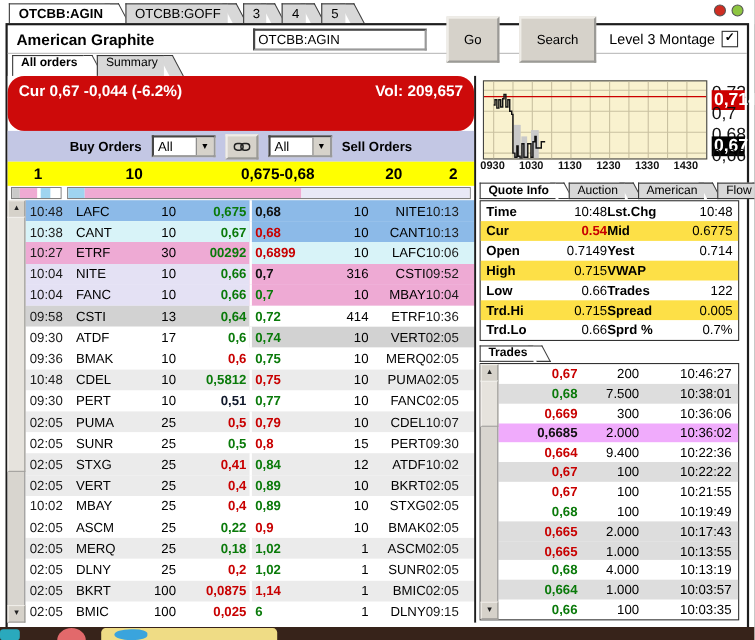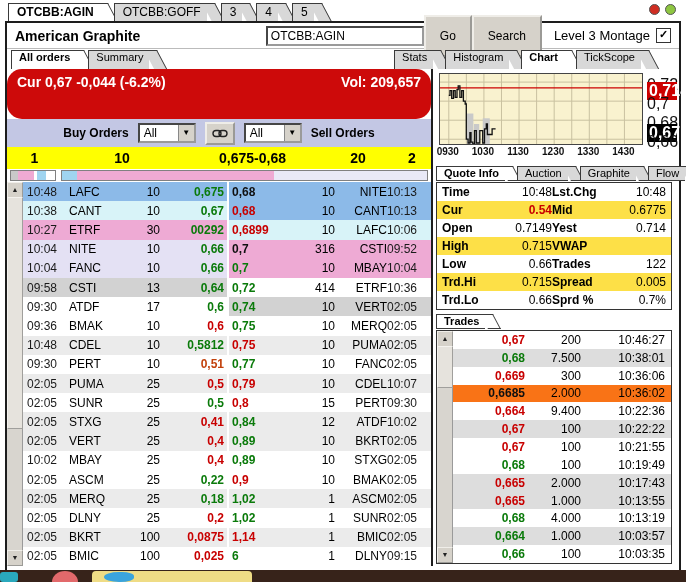--- a/index.html
+++ b/index.html
@@ -11,21 +11,21 @@
   .ftab::after{content:"";position:absolute;top:-1px;right:-8px;width:12px;height:100%;background:inherit;border-top:1px solid #3a3a3a;border-right:1px solid #3a3a3a;border-bottom:1px solid #3a3a3a;transform:skewX(28deg);transform-origin:0 0;z-index:-1;}
   .ftab.sel{background:#ffffff;font-weight:bold;}
   .ftab.sm{font-size:11px;padding:0 6px 1px 7px;margin-right:12px;}
   .dots{position:absolute;right:10px;top:4px;display:flex;gap:5px;}
   .dot{width:9px;height:9px;border-radius:50%;border:1px solid #555;}
   
   .main{position:absolute;left:5px;top:21px;width:672px;height:547px;border:2px solid #1d1d1d;background:#fff;}
   .header-row{position:absolute;left:0;top:0;width:100%;height:26px;display:flex;align-items:center;padding:0 8px;box-sizing:border-box;border-bottom:1px solid #bbb;}
   .title{font-weight:bold;font-size:14px;}
   .sym-input{width:148px;height:16px;border:2px inset #9a9a9a;font-family:"Liberation Sans",sans-serif;font-size:12px;padding:0 3px;margin-left:auto;}
-  .btn{margin-left:0;background:#d6d2ca;border:2px outset #efede8;font-family:"Liberation Sans",sans-serif;font-size:12px;padding:12px 14px;cursor:default;}
+  .btn{margin-left:18px;background:#d6d2ca;border:2px outset #efede8;font-family:"Liberation Sans",sans-serif;font-size:12px;padding:12px 14px;cursor:default;}
   .lvl3{font-size:13px;margin-left:12px;}
   .checkbox{width:13px;height:13px;border:1px solid #333;background:#fff;margin-left:6px;font-size:11px;line-height:11px;text-align:center;font-weight:bold;}
   .subtabs-row{position:absolute;left:0;top:27px;width:100%;height:24px;display:flex;z-index:0;}
   .subtabs-row .lft{margin-left:4px;display:flex;}
   .subtabs-row .rgt{margin-left:auto;margin-right:26px;display:flex;}
   
   .content{position:absolute;left:0;top:46px;width:668px;height:497px;display:flex;}
   .left-panel{width:424px;border-right:2px solid #1d1d1d;position:relative;background:#fff;}
   .right-panel{flex:1;position:relative;background:#fff;}
   
@@ -107,26 +107,20 @@
       <button class="btn">Search</button>
       <span class="lvl3">Level 3 Montage</span>
       <span class="checkbox"><span>✓</span></span>
     </div>
 
     <div class="subtabs-row">
       <div class="lft">
         <span class="ftab sm sel">All orders</span>
         <span class="ftab sm">Summary</span>
       </div>
-      <div class="rgt">
-        <span class="ftab sm">Stats</span>
-        <span class="ftab sm">Histogram</span>
-        <span class="ftab sm sel">Chart</span>
-        <span class="ftab sm">TickScope</span>
-      </div>
     </div>
 
     <div class="content">
 
       <div class="left-panel">
         <div class="banner" id="banner" style="background: rgb(205, 10, 10); border-radius: 15px;">
           <span>Cur 0,67 -0,044 (-6.2%)</span>
           <span>Vol: 209,657</span>
         </div>
         <div class="filterrow" id="filterrow" style="background: rgb(195, 199, 228);">
@@ -299,21 +293,21 @@
                   <span class="s">10</span>
                   <span class="m">PUMA</span>
                   <span class="t">02:05</span>
                 </div>
               </div>
               <div class="brow">
                 <div class="bside" style="background: rgb(255, 255, 255);">
                   <span class="t">09:30</span>
                   <span class="m">PERT</span>
                   <span class="s">10</span>
-                  <span class="p" style="color: #c2410c;">0,51</span>
+                  <span class="p" style="color: #0f172a;">0,51</span>
                 </div>
                 <div class="aside" style="background: rgb(255, 255, 255);">
                   <span class="p" style="color: rgb(10, 122, 10);">0,77</span>
                   <span class="s">10</span>
                   <span class="m">FANC</span>
                   <span class="t">02:05</span>
                 </div>
               </div>
               <div class="brow">
                 <div class="bside" style="background: rgb(235, 235, 235);">
@@ -496,21 +490,21 @@
               <span class="redmark" style="top: 10.8095px;">0,714</span>
               <span style="top: 24.1429px;">0,7</span>
               <span style="top: 43.1905px;">0,68</span>
               <span class="blackmark" style="top: 52.7143px;">0,67</span>
               <span style="top: 62.2381px;">0,66</span>
             </div>
         </div>
         <div class="qtabs">
           <span class="ftab sm sel">Quote Info</span>
           <span class="ftab sm">Auction</span>
-          <span class="ftab sm">Graphite</span>
+          <span class="ftab sm">American</span>
           <span class="ftab sm">Flow</span>
         </div>
         <div class="qtable" id="qtable">
             <div class="qrow">
               <span class="ql">Time</span>
               <span class="qv">10:48</span>
               <span class="ql">Lst.Chg</span>
               <span class="qv">10:48</span>
             </div>
             <div class="qrow alt">
@@ -568,21 +562,21 @@
               <div class="trow" style="background: rgb(221, 221, 221);">
                 <span class="tp" style="color: rgb(10, 122, 10);">0,68</span>
                 <span class="ts">7.500</span>
                 <span class="tt">10:38:01</span>
               </div>
               <div class="trow">
                 <span class="tp" style="color: rgb(200, 0, 0);">0,669</span>
                 <span class="ts">300</span>
                 <span class="tt">10:36:06</span>
               </div>
-              <div class="trow" style="background: #f97316;">
+              <div class="trow" style="background: #f0abfc;">
                 <span class="tp" style="color: rgb(16, 16, 16);">0,6685</span>
                 <span class="ts">2.000</span>
                 <span class="tt">10:36:02</span>
               </div>
               <div class="trow">
                 <span class="tp" style="color: rgb(200, 0, 0);">0,664</span>
                 <span class="ts">9.400</span>
                 <span class="tt">10:22:36</span>
               </div>
               <div class="trow" style="background: rgb(221, 221, 221);">

